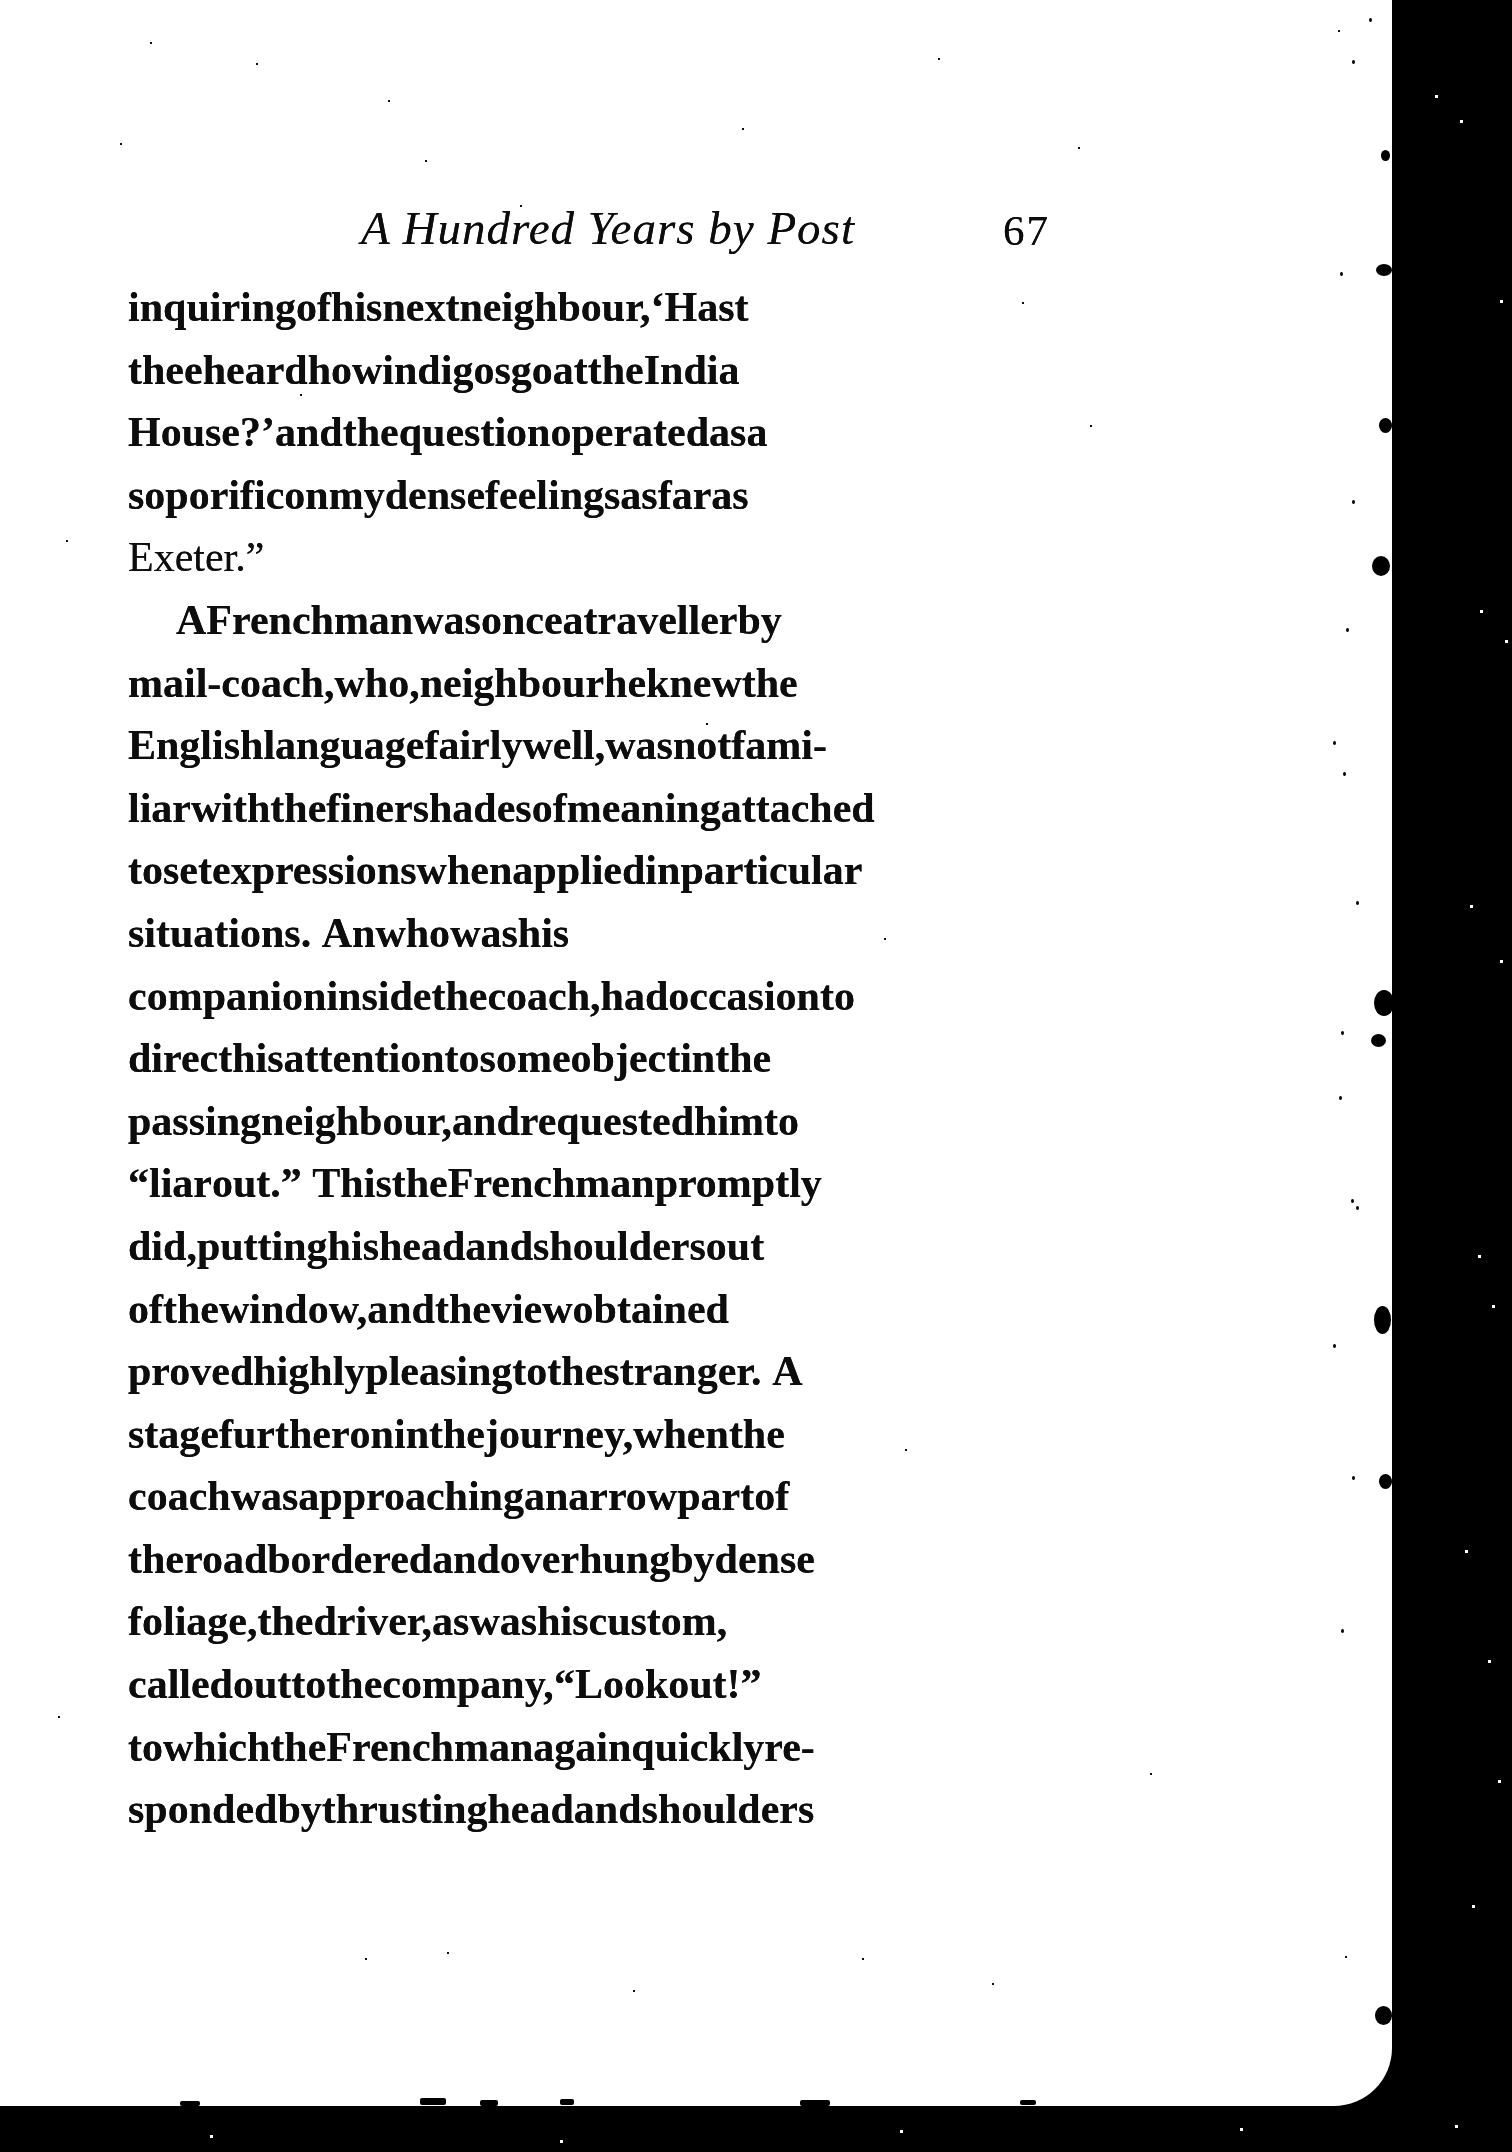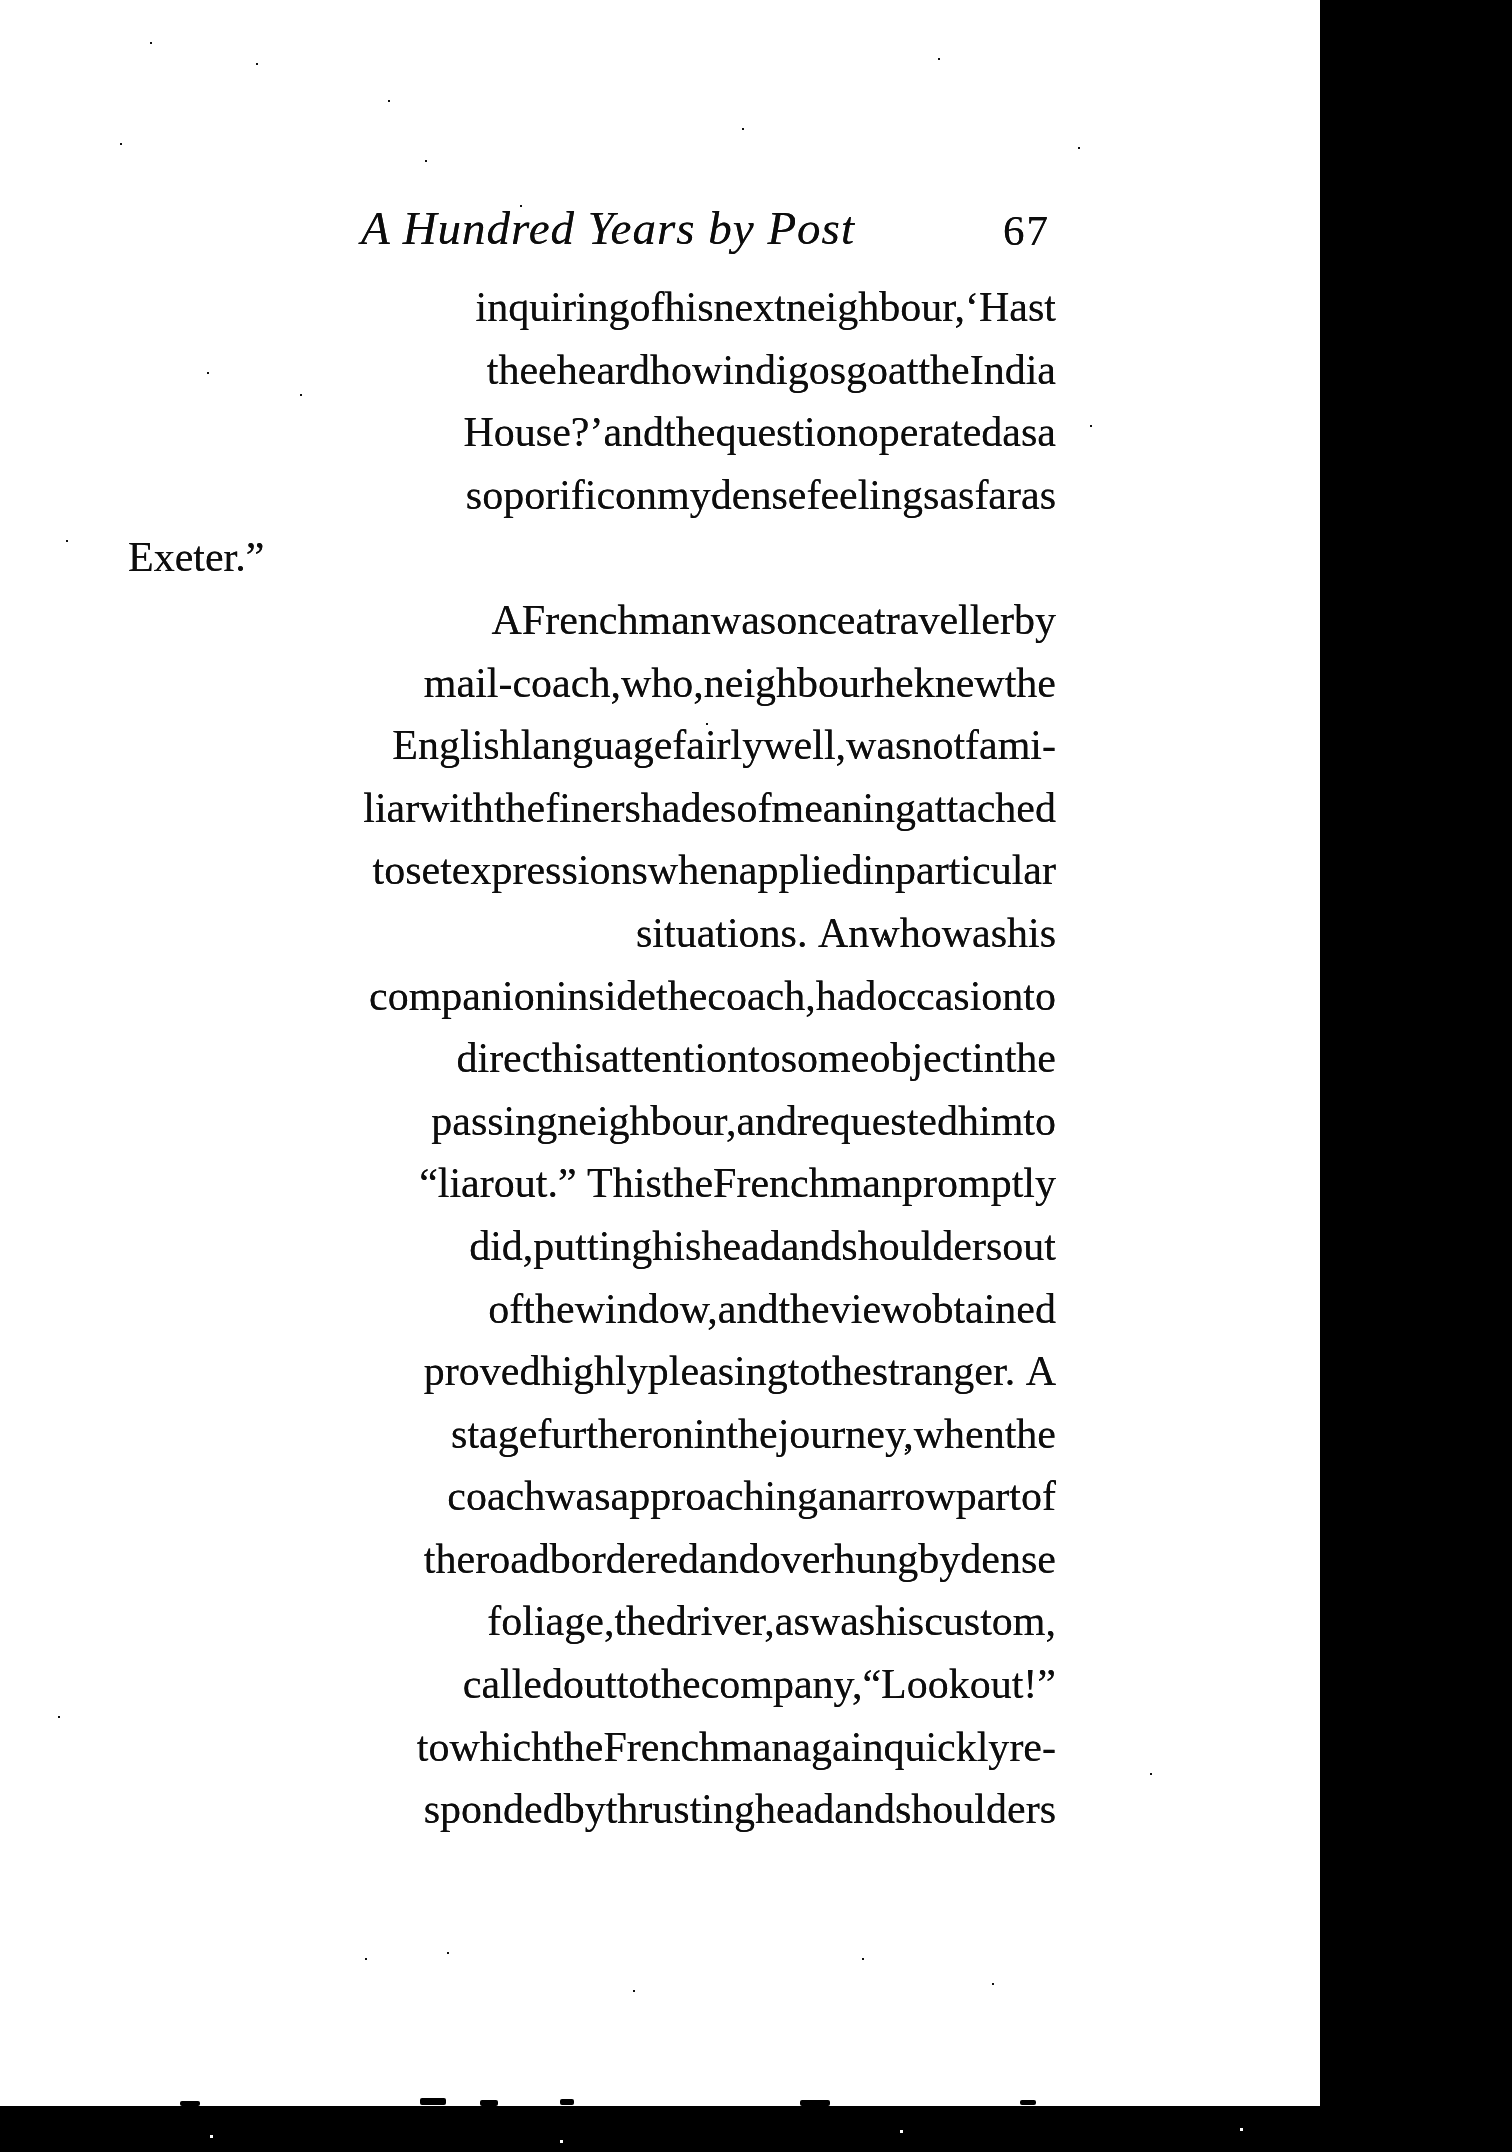--- a/index.html
+++ b/index.html
@@ -1,18 +1,18 @@
 <!DOCTYPE html>
 <html><head>
 <meta charset="utf-8">
 <style>
   html, body { margin: 0; padding: 0; background: #000; }
   .scan {
     position: relative;
-    width: 1320px; height: 2152px;
+    width: 1512px; height: 2152px;
     background: #000;
     overflow: hidden;
     font-family: "Liberation Serif", "DejaVu Serif", serif;
   }
   
   .page {
     position: absolute; left: 0; top: 0;
     width: 1392px; height: 2106px;
     background: #ffffff;
     border-bottom-right-radius: 58px;
@@ -37,21 +37,21 @@
     text-shadow: 0 0 0.5px rgba(0,0,0,0.85);
   }
   .body {
     position: absolute; left: 128px; top: 276px;
     width: 928px;
     font-size: 42px; line-height: 62.6px;
     color: #0d0d0d;
     text-shadow: 0 0 0.5px rgba(0,0,0,0.8);
   }
   .line { height: 62.6px; overflow: visible; }
-  .line.just { display: flex; justify-content: flex-end; }
+  .line.just { display: flex; justify-content: flex-start; font-weight: bold; }
   .line.just span { flex: 0 0 auto; white-space: pre; }
   .line.indent { padding-left: 48px; }
   .line.plain { text-align: left; white-space: pre; }
 
   
   .noise2 {
     position: absolute; left: 0; top: 0; width: 2px; height: 2px;
     background: transparent; pointer-events: none;
     box-shadow:
       150px 42px #111, 256px 63px #111, 388px 100px #111, 425px 160px #111,

